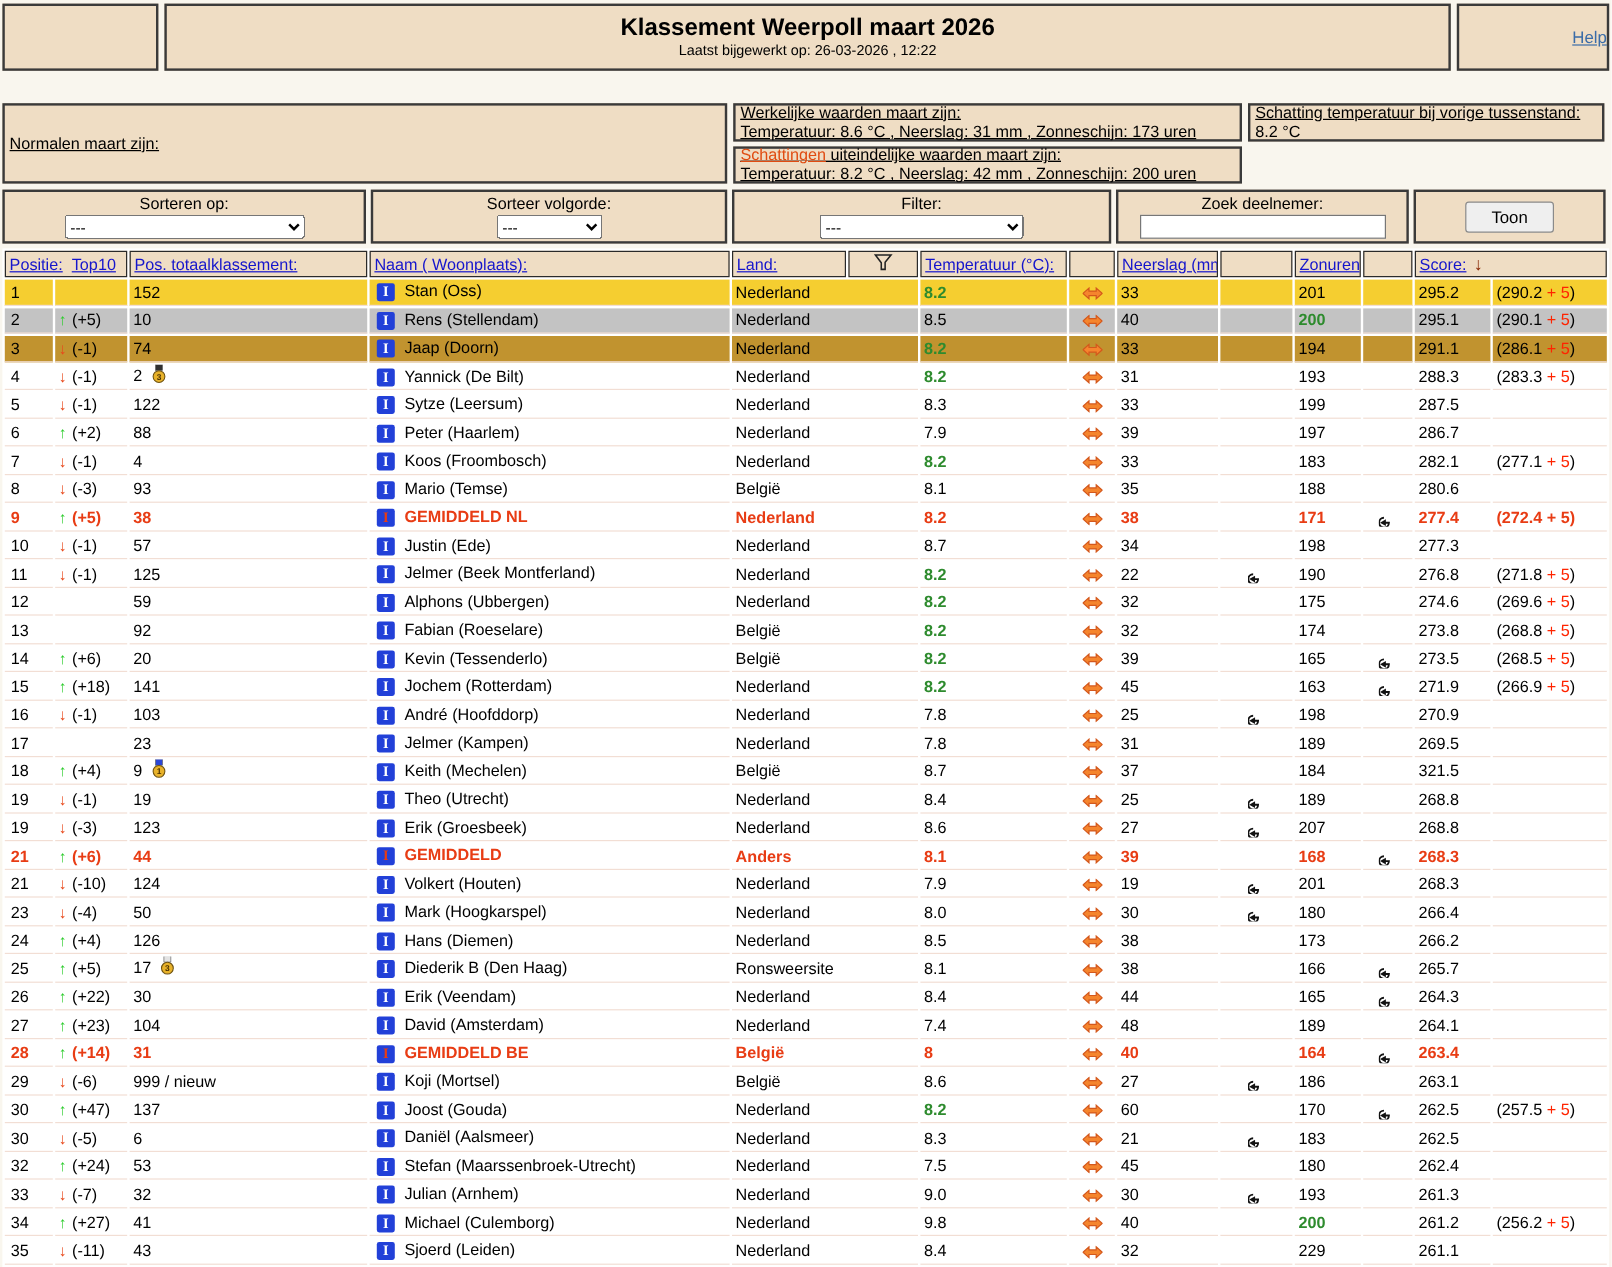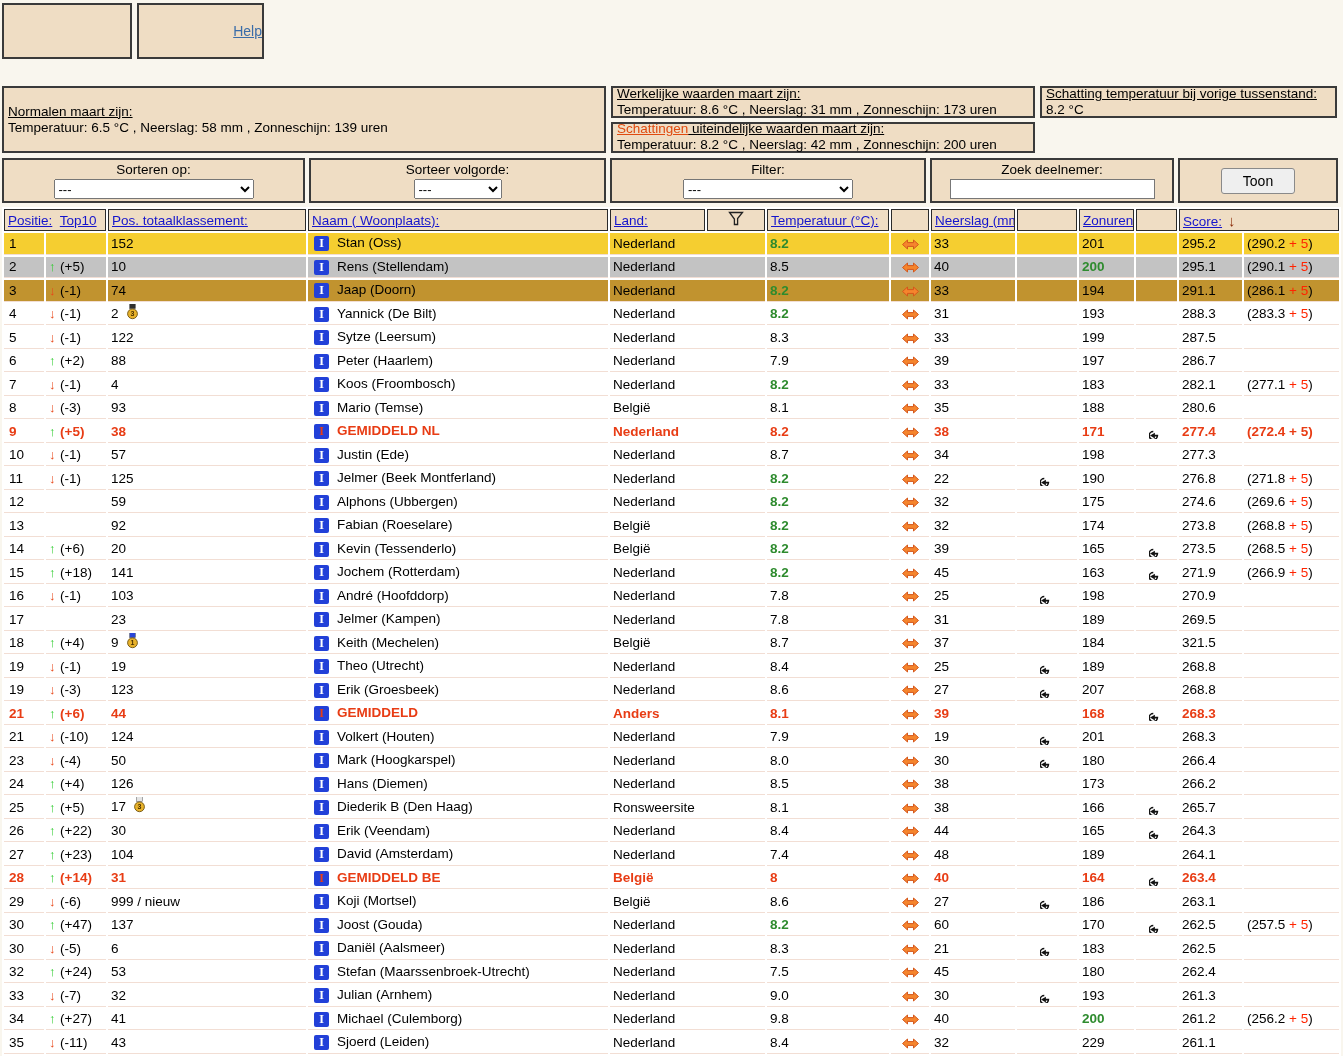--- a/index.html
+++ b/index.html
@@ -36,21 +36,21 @@
   .title-box{flex:1;display:flex;flex-direction:column;align-items:center;justify-content:center;}
   .page-title{font-size:20px;font-weight:bold;line-height:23px;}
   .page-subtitle{font-size:12px;line-height:15px;}
   .help-box{width:127px;display:flex;align-items:center;justify-content:flex-end;}
   .help-box a{color:var(--helpblue);text-decoration:underline;font-size:14px;}
 
   
   .info-row{display:flex;gap:5px;margin-top:27px;align-items:flex-start;}
   .info-left{width:604px;height:67px;display:flex;flex-direction:column;justify-content:center;padding:2px 4px;}
   .info-mid{width:424px;display:flex;flex-direction:column;gap:4px;}
-  .info-mid .box{padding:0 4px;height:31.5px;display:flex;flex-direction:column;justify-content:center;}
+  .info-mid .box{padding:0 4px;height:31.5px;display:flex;flex-direction:column;justify-content:center;text-decoration:underline;}
   .info-right{width:297px;}
   .info-right .box{padding:4px 4px;height:31.5px;display:flex;flex-direction:column;justify-content:center;}
   .info-heading{text-decoration:underline;line-height:16px;white-space:nowrap;}
   .info-body{line-height:16px;white-space:nowrap;}
   .schatting-link{color:#e04b10;text-decoration:underline;}
 
   
   .filter-row{display:flex;gap:4px;margin-top:5px;}
   .filter-box{height:45px;display:flex;flex-direction:column;align-items:center;justify-content:center;gap:2px;padding:2px;}
   .fb1{width:303px;} .fb2{width:297px;} .fb3{width:316px;} .fb4{width:244px;}
@@ -94,29 +94,32 @@
   .b-p{color:var(--plus);}
   .funnel-th{text-align:center;}
 </style>
 </head>
 <body>
 
 <div class="wrap">
 
   <div class="topbar">
     <div class="box corner-box"></div>
+    <div class="box title-box">
+      <div class="page-title">Klassement Weerpoll maart 2026</div>
+      <div class="page-subtitle">Laatst bijgewerkt op: 26-03-2026 , 12:22</div>
+    </div>
     <div class="box help-box">
       <a>Help</a>
     </div>
   </div>
 
   <div class="info-row">
     <div class="box info-left">
       <div class="info-heading">Normalen maart zijn:</div>
-      <div class="info-body">Temperatuur: 6.5 °C , Neerslag: 58 mm , Zonneschijn: 139 uren</div>
     </div>
     <div class="info-mid">
       <div class="box">
         <div class="info-heading">Werkelijke waarden maart zijn:</div>
         <div class="info-body">Temperatuur: 8.6 °C , Neerslag: 31 mm , Zonneschijn: 173 uren</div>
       </div>
       <div class="box">
         <div class="info-heading"><a class="schatting-link">Schattingen</a><span> uiteindelijke waarden maart zijn:</span></div>
         <div class="info-body">Temperatuur: 8.2 °C , Neerslag: 42 mm , Zonneschijn: 200 uren</div>
       </div>

